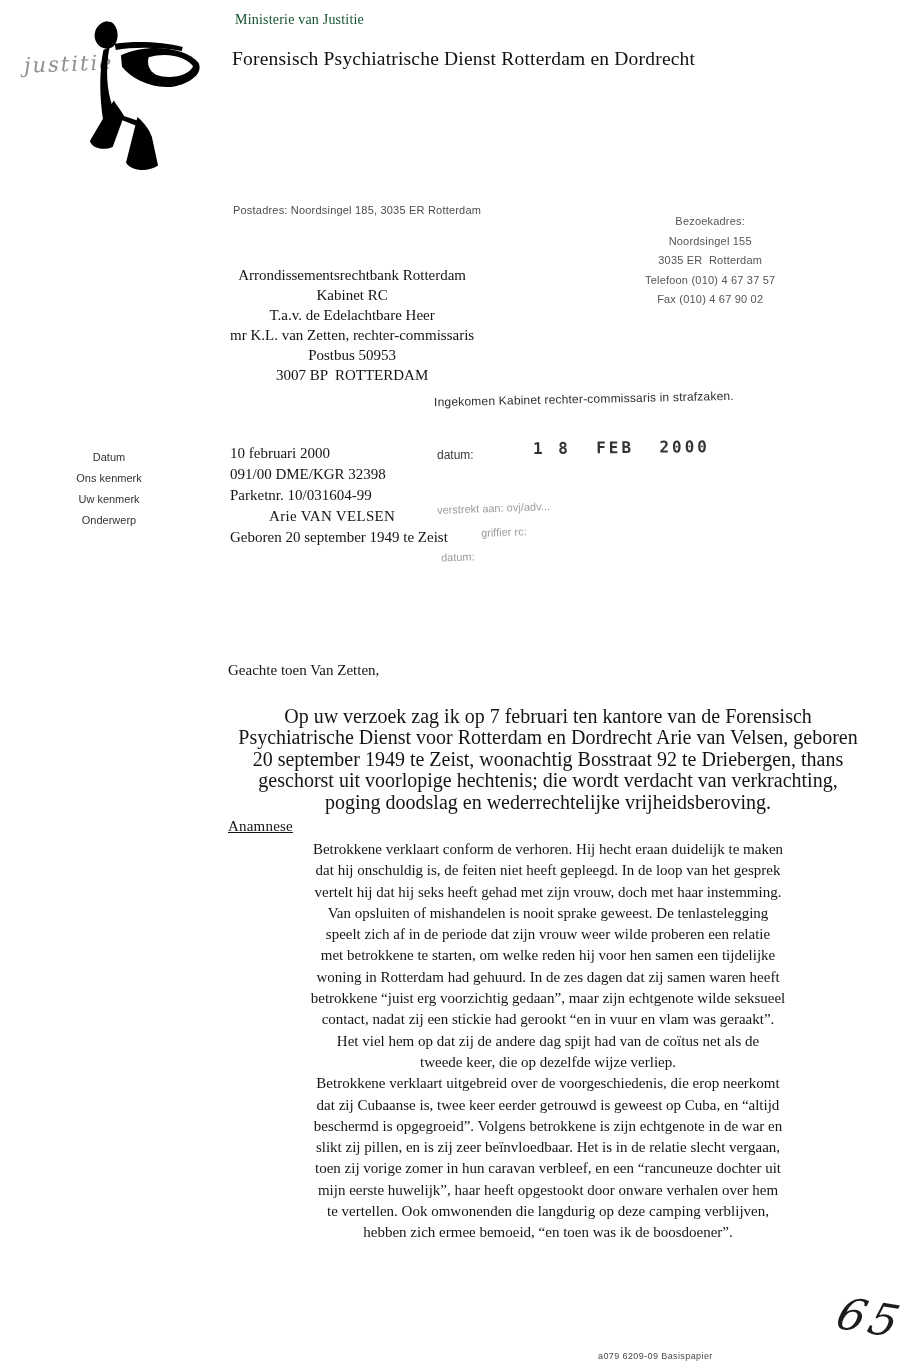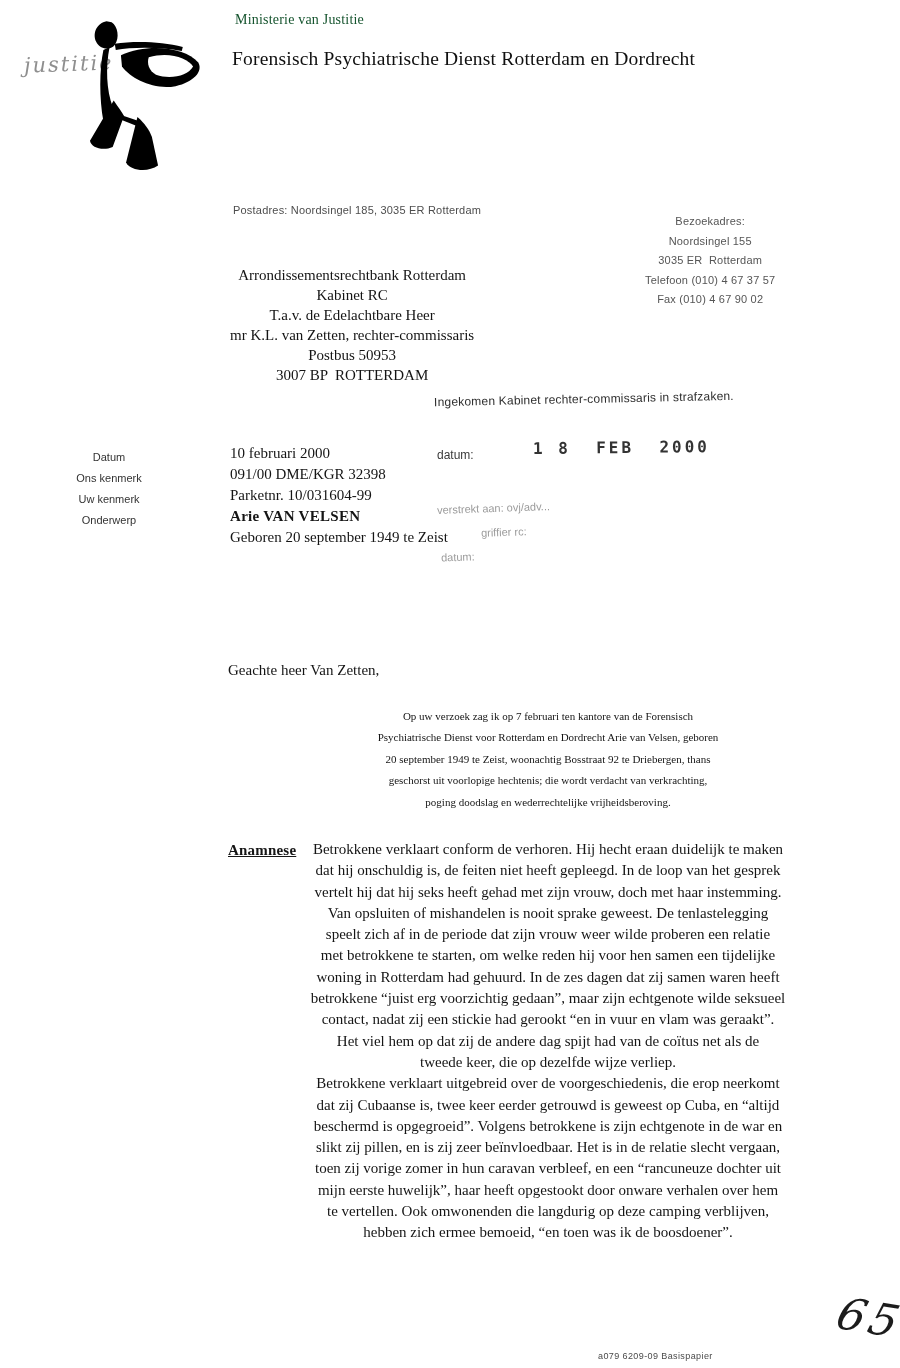--- a/index.html
+++ b/index.html
@@ -26,25 +26,25 @@
   .datum-label{left:437px;top:448px;font-size:12px;color:#3a3a3a;}
   .date-stamp{left:533px;top:438px;font-family:"DejaVu Sans Mono",monospace;
     font-weight:bold;font-size:16px;letter-spacing:3px;color:#333;transform:rotate(-.6deg);white-space:pre;}
   .faint{color:#9b9b9b;font-size:11px;transform:rotate(-2deg);}
   .faint1{left:437px;top:502px;}
   .faint2{left:481px;top:526px;}
   .faint3{left:441px;top:551px;}
   
   .meta-labels{left:58px;top:447px;width:102px;font-size:11px;color:#333;text-align:center;line-height:21px;}
   .meta-values{left:230px;top:443px;font-size:15px;line-height:21px;}
-  .meta-values .bold{font-weight:bold;letter-spacing:.3px;}
+  .meta-values .bold{font-weight:normal;letter-spacing:.3px;margin-left:39px;}
   
   .salutation{left:228px;top:662px;font-size:15px;}
-  .para1{left:228px;top:706px;width:640px;font-size:11px;line-height:21.4px;}
-  .section-heading{left:228px;top:818px;font-size:15px;font-weight:bold;text-decoration:underline;letter-spacing:.2px;margin-top:24px;}
+  .para1{left:228px;top:706px;width:640px;font-size:20px;line-height:21.4px;}
+  .section-heading{left:228px;top:818px;font-size:15px;font-weight:normal;text-decoration:underline;letter-spacing:.2px;}
   .para2{left:228px;top:839px;width:640px;font-size:15px;line-height:21.3px;}
   
   .print-code{left:598px;top:1351px;font-size:9px;color:#4a4a4a;letter-spacing:.4px;}
   .page-number{left:838px;top:1292px;font-family:"DejaVu Serif",serif;font-style:italic;
     font-size:44px;color:#1c1c1c;transform:rotate(9deg) skewX(-8deg);letter-spacing:4px;}
 </style>
 </head>
 <body>
 
 <div class="page">
@@ -104,21 +104,21 @@
   </div>
 
   <div class="abs meta-values">
     <div>10 februari 2000</div>
     <div>091/00 DME/KGR 32398</div>
     <div>Parketnr. 10/031604-99</div>
     <div class="bold">Arie VAN VELSEN</div>
     <div>Geboren 20 september 1949 te Zeist</div>
   </div>
 
-  <div class="abs salutation">Geachte heer Van Zetten,</div>
+  <div class="abs salutation">Geachte toen Van Zetten,</div>
   <div class="abs para1 pre">Op uw verzoek zag ik op 7 februari ten kantore van de Forensisch
 Psychiatrische Dienst voor Rotterdam en Dordrecht Arie van Velsen, geboren
 20 september 1949 te Zeist, woonachtig Bosstraat 92 te Driebergen, thans
 geschorst uit voorlopige hechtenis; die wordt verdacht van verkrachting,
 poging doodslag en wederrechtelijke vrijheidsberoving.</div>
   <div class="abs section-heading">Anamnese</div>
   <div class="abs para2 pre">Betrokkene verklaart conform de verhoren. Hij hecht eraan duidelijk te maken
 dat hij onschuldig is, de feiten niet heeft gepleegd. In de loop van het gesprek
 vertelt hij dat hij seks heeft gehad met zijn vrouw, doch met haar instemming.
 Van opsluiten of mishandelen is nooit sprake geweest. De tenlastelegging

